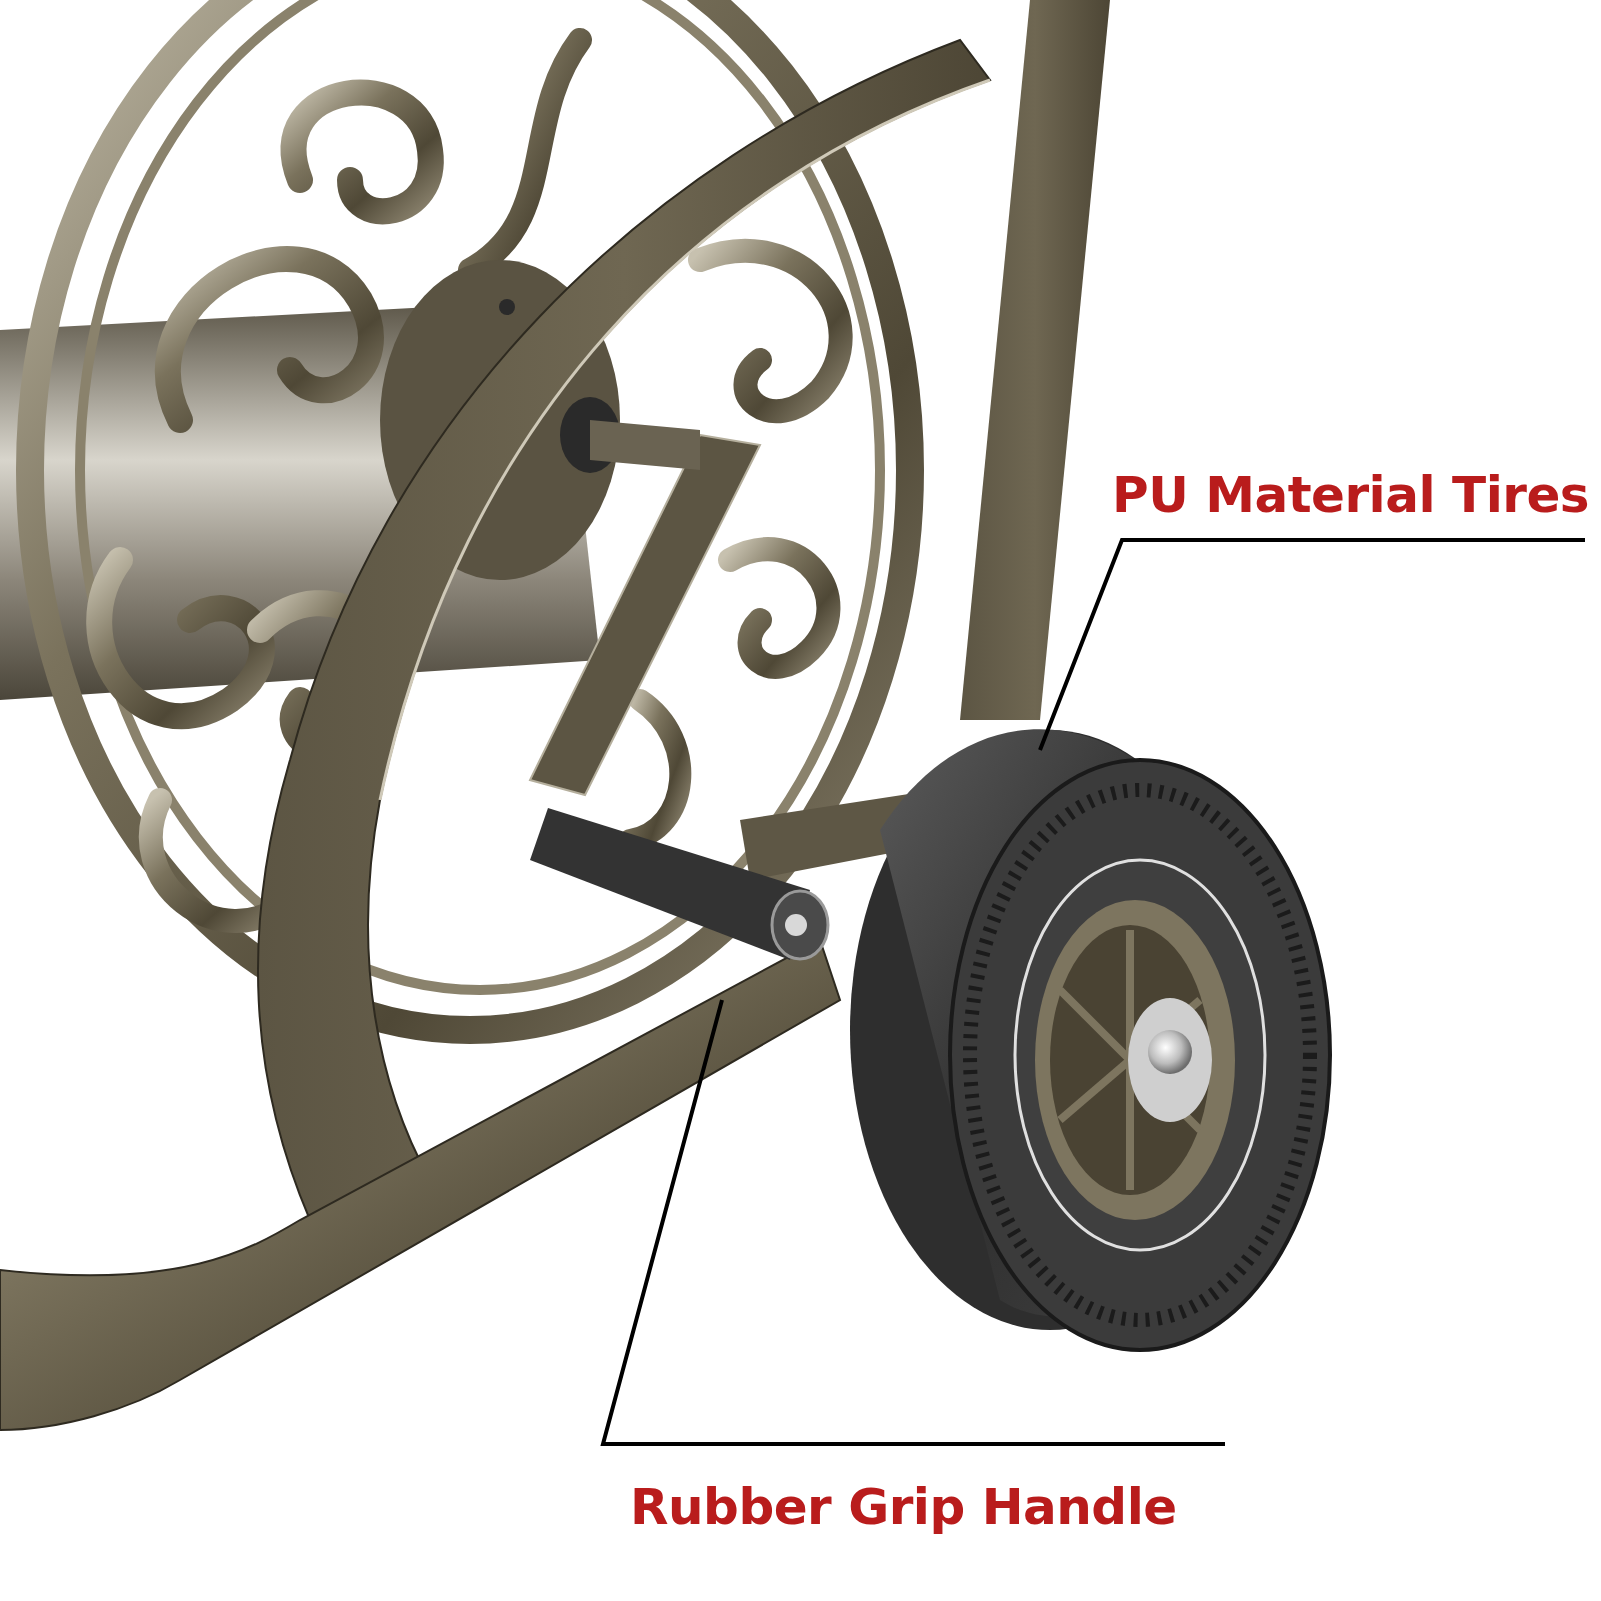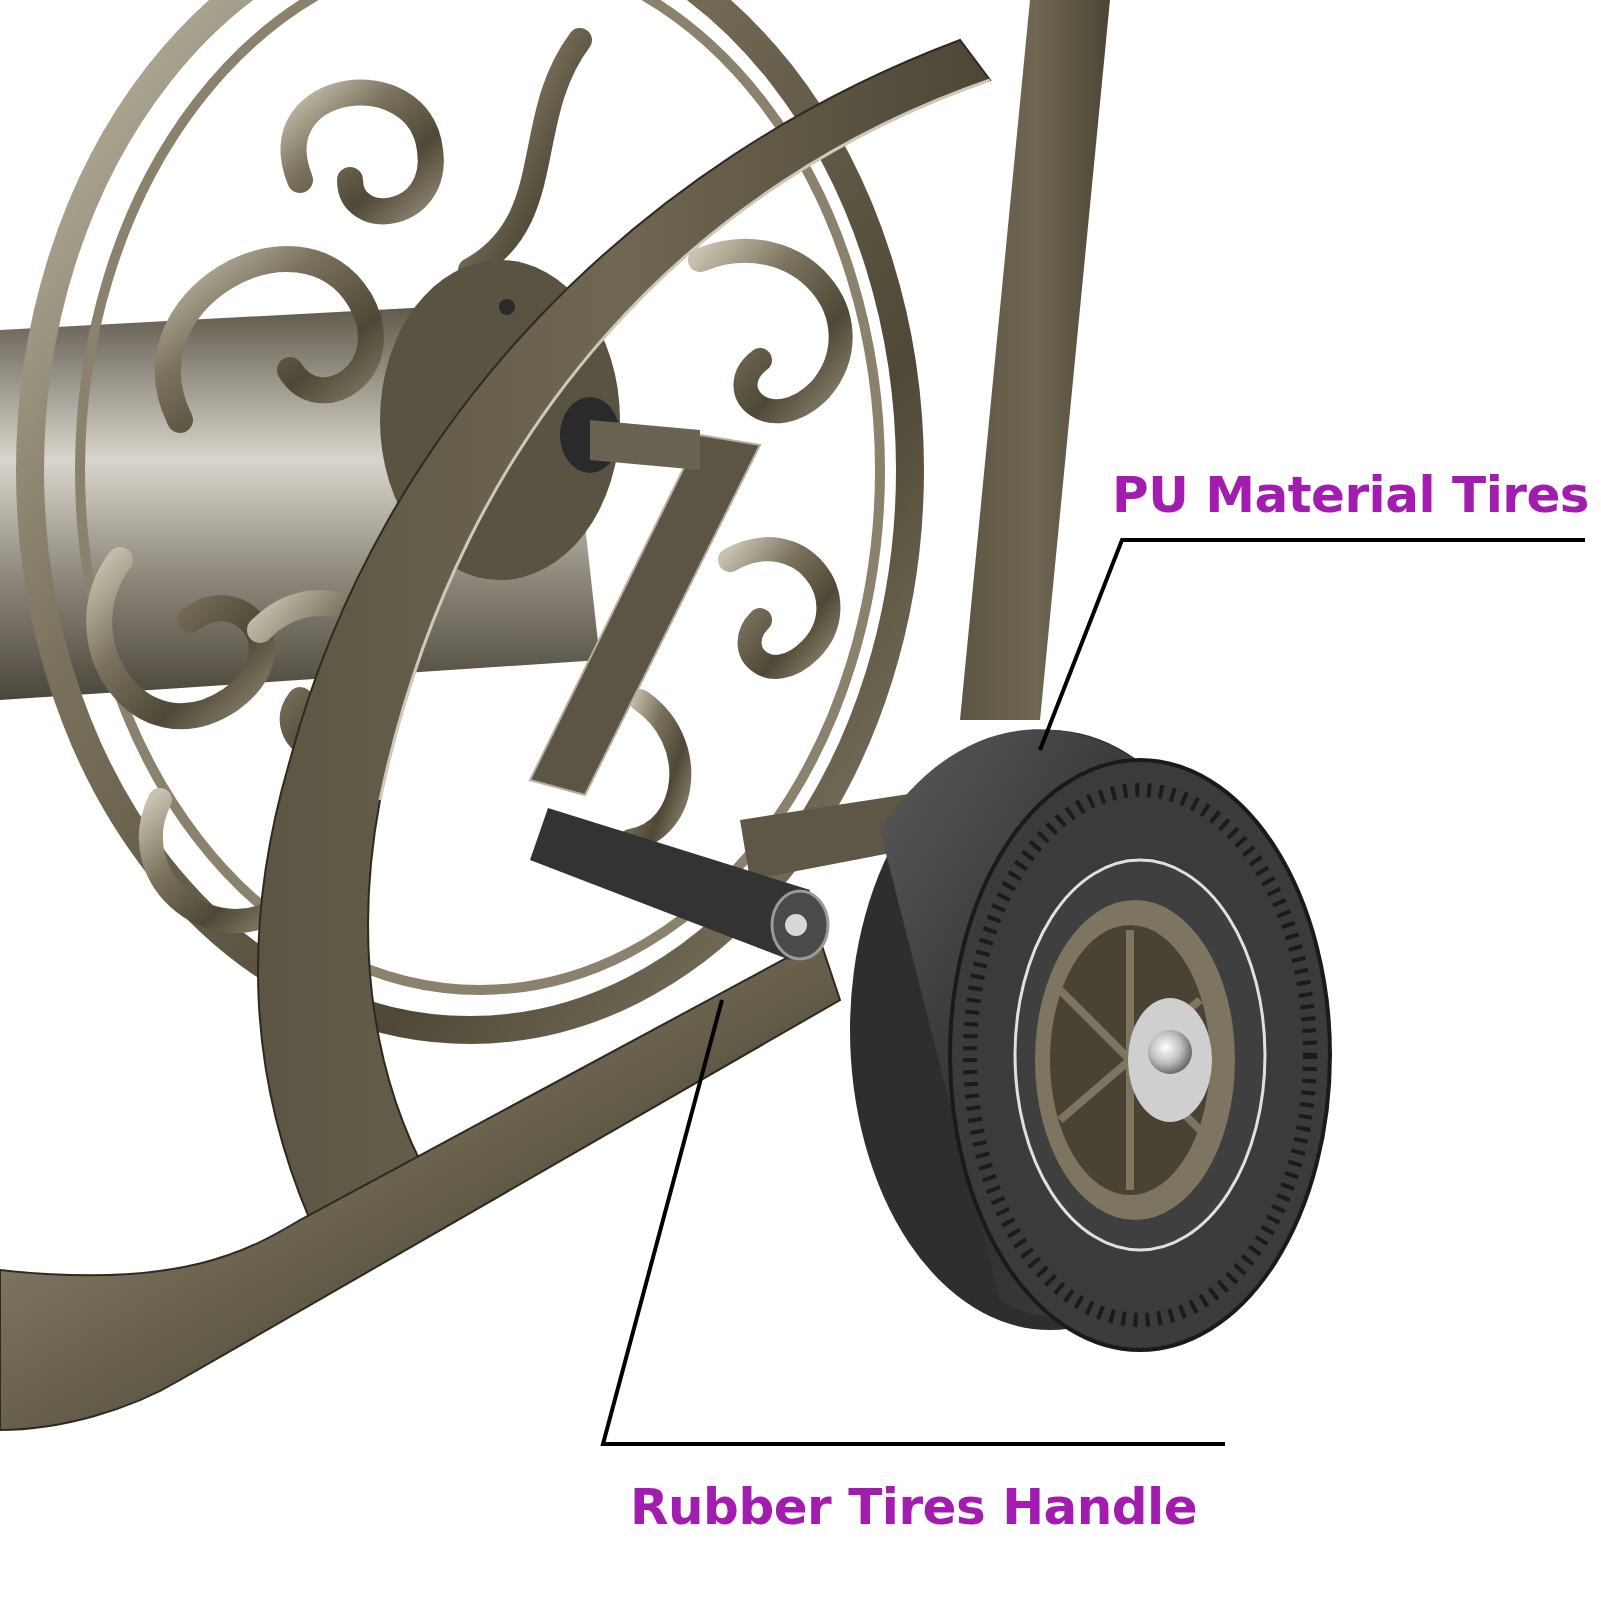--- a/index.html
+++ b/index.html
@@ -8,21 +8,21 @@
       width: 1601px;
       height: 1601px;
       overflow: hidden;
       background: #ffffff;
       font-family: "DejaVu Sans", "Liberation Sans", sans-serif;
     }
     svg.art { position: absolute; left: 0; top: 0; }
     .callout-label {
       position: absolute;
       font-weight: bold;
-      color: #a21caf;
+      color: #b91c1c;
       font-size: 50px;
       letter-spacing: -0.5px;
       white-space: nowrap;
       line-height: 1;
     }
     #label-tires { left: 1112px; top: 470px; }
     #label-handle { left: 630px; top: 1482px; }
   </style>
 </head>
 <body>
@@ -128,15 +128,15 @@
       <circle cx="1170" cy="1052" r="22" fill="url(#chromeG)"></circle>
     </g>
 
     <g fill="none" stroke="#000000" stroke-width="4">
       <polyline points="1585,540 1122,540 1040,750"></polyline>
       <polyline points="1225,1444 603,1444 722,1000"></polyline>
     </g>
   </svg>
 
   <div id="label-tires" class="callout-label">PU Material Tires</div>
-  <div id="label-handle" class="callout-label">Rubber Tires Handle</div>
+  <div id="label-handle" class="callout-label">Rubber Grip Handle</div>
 
 </div>
 
 </body></html>

